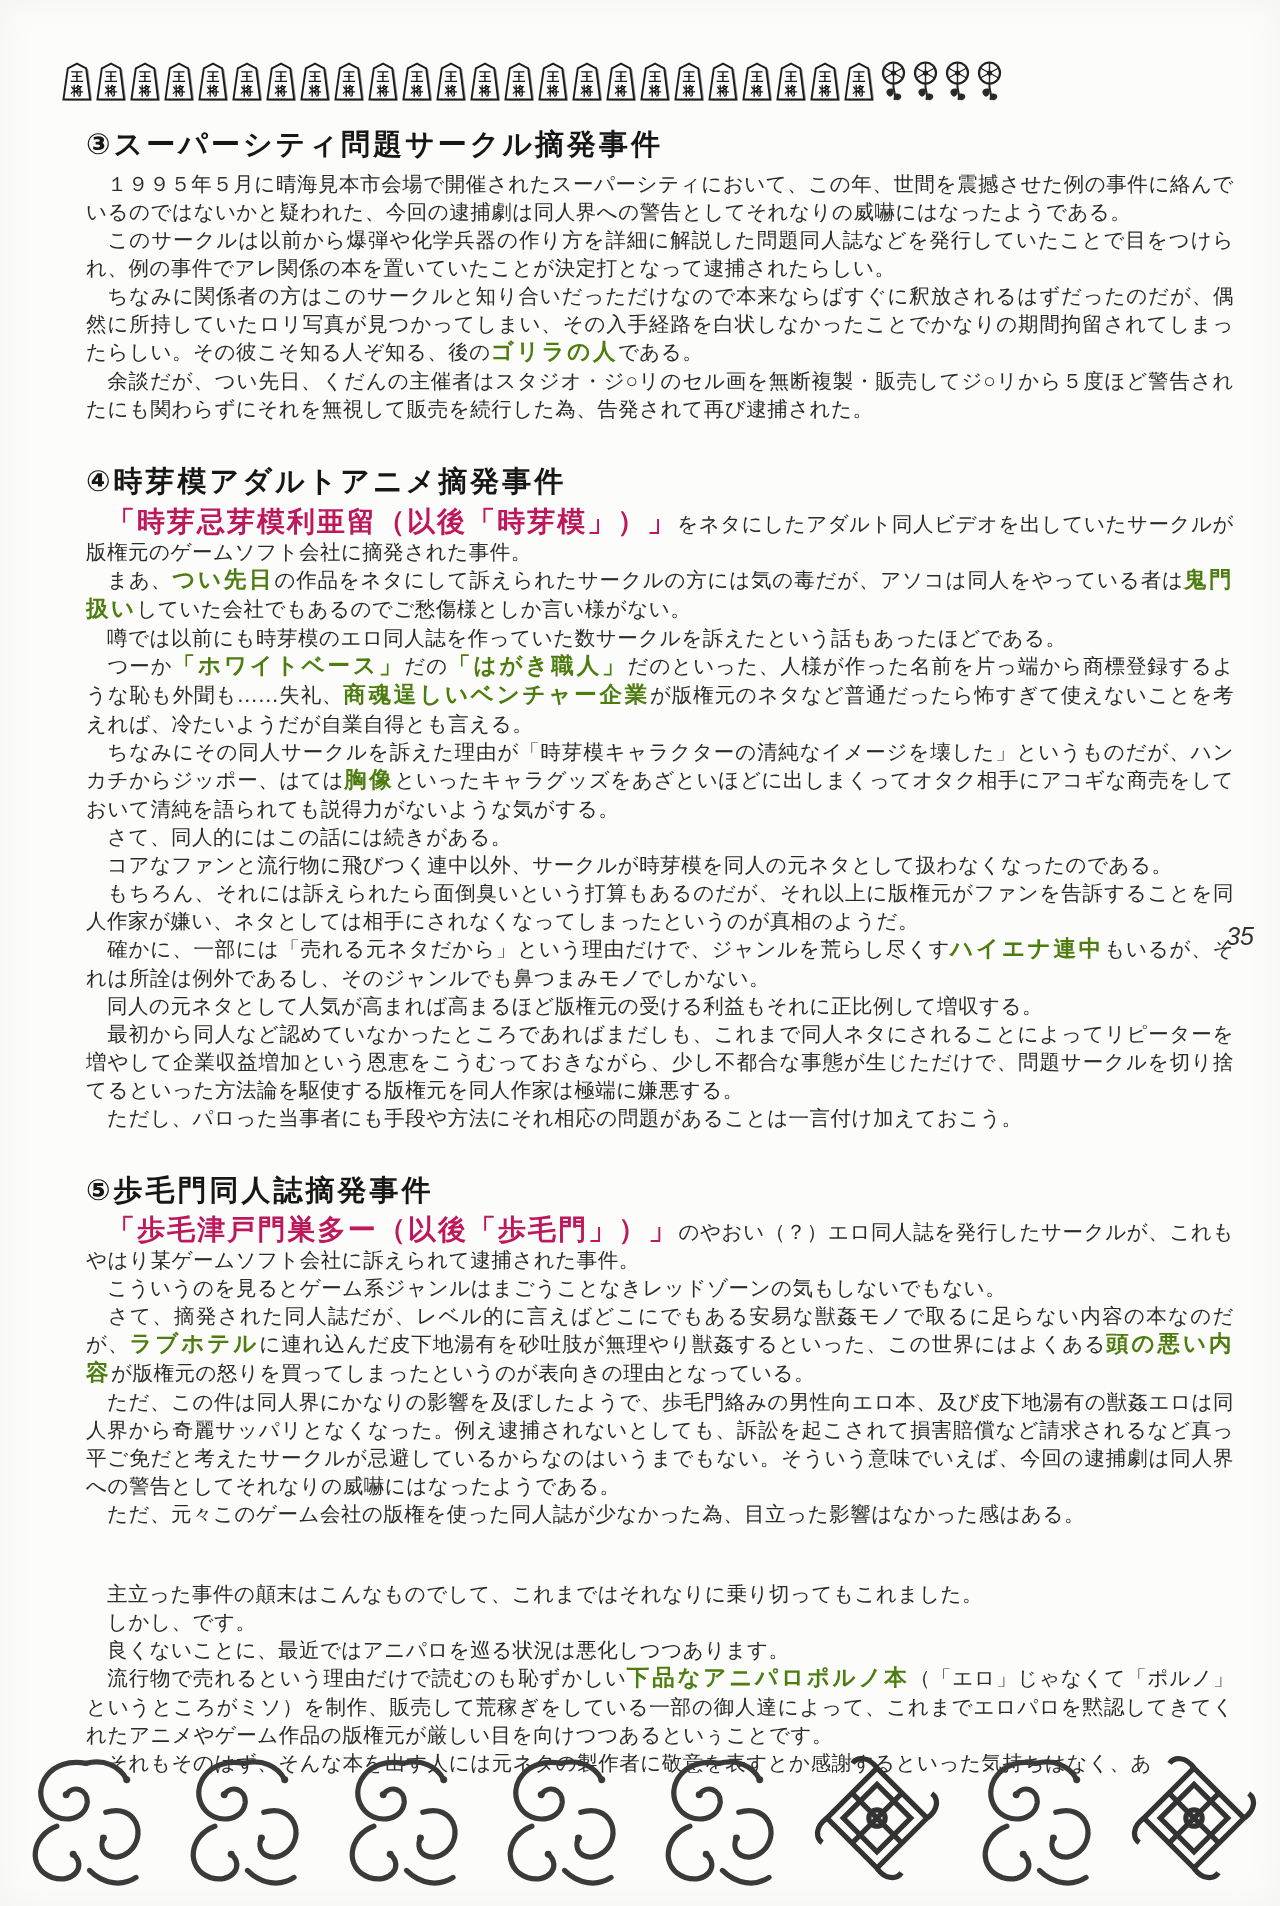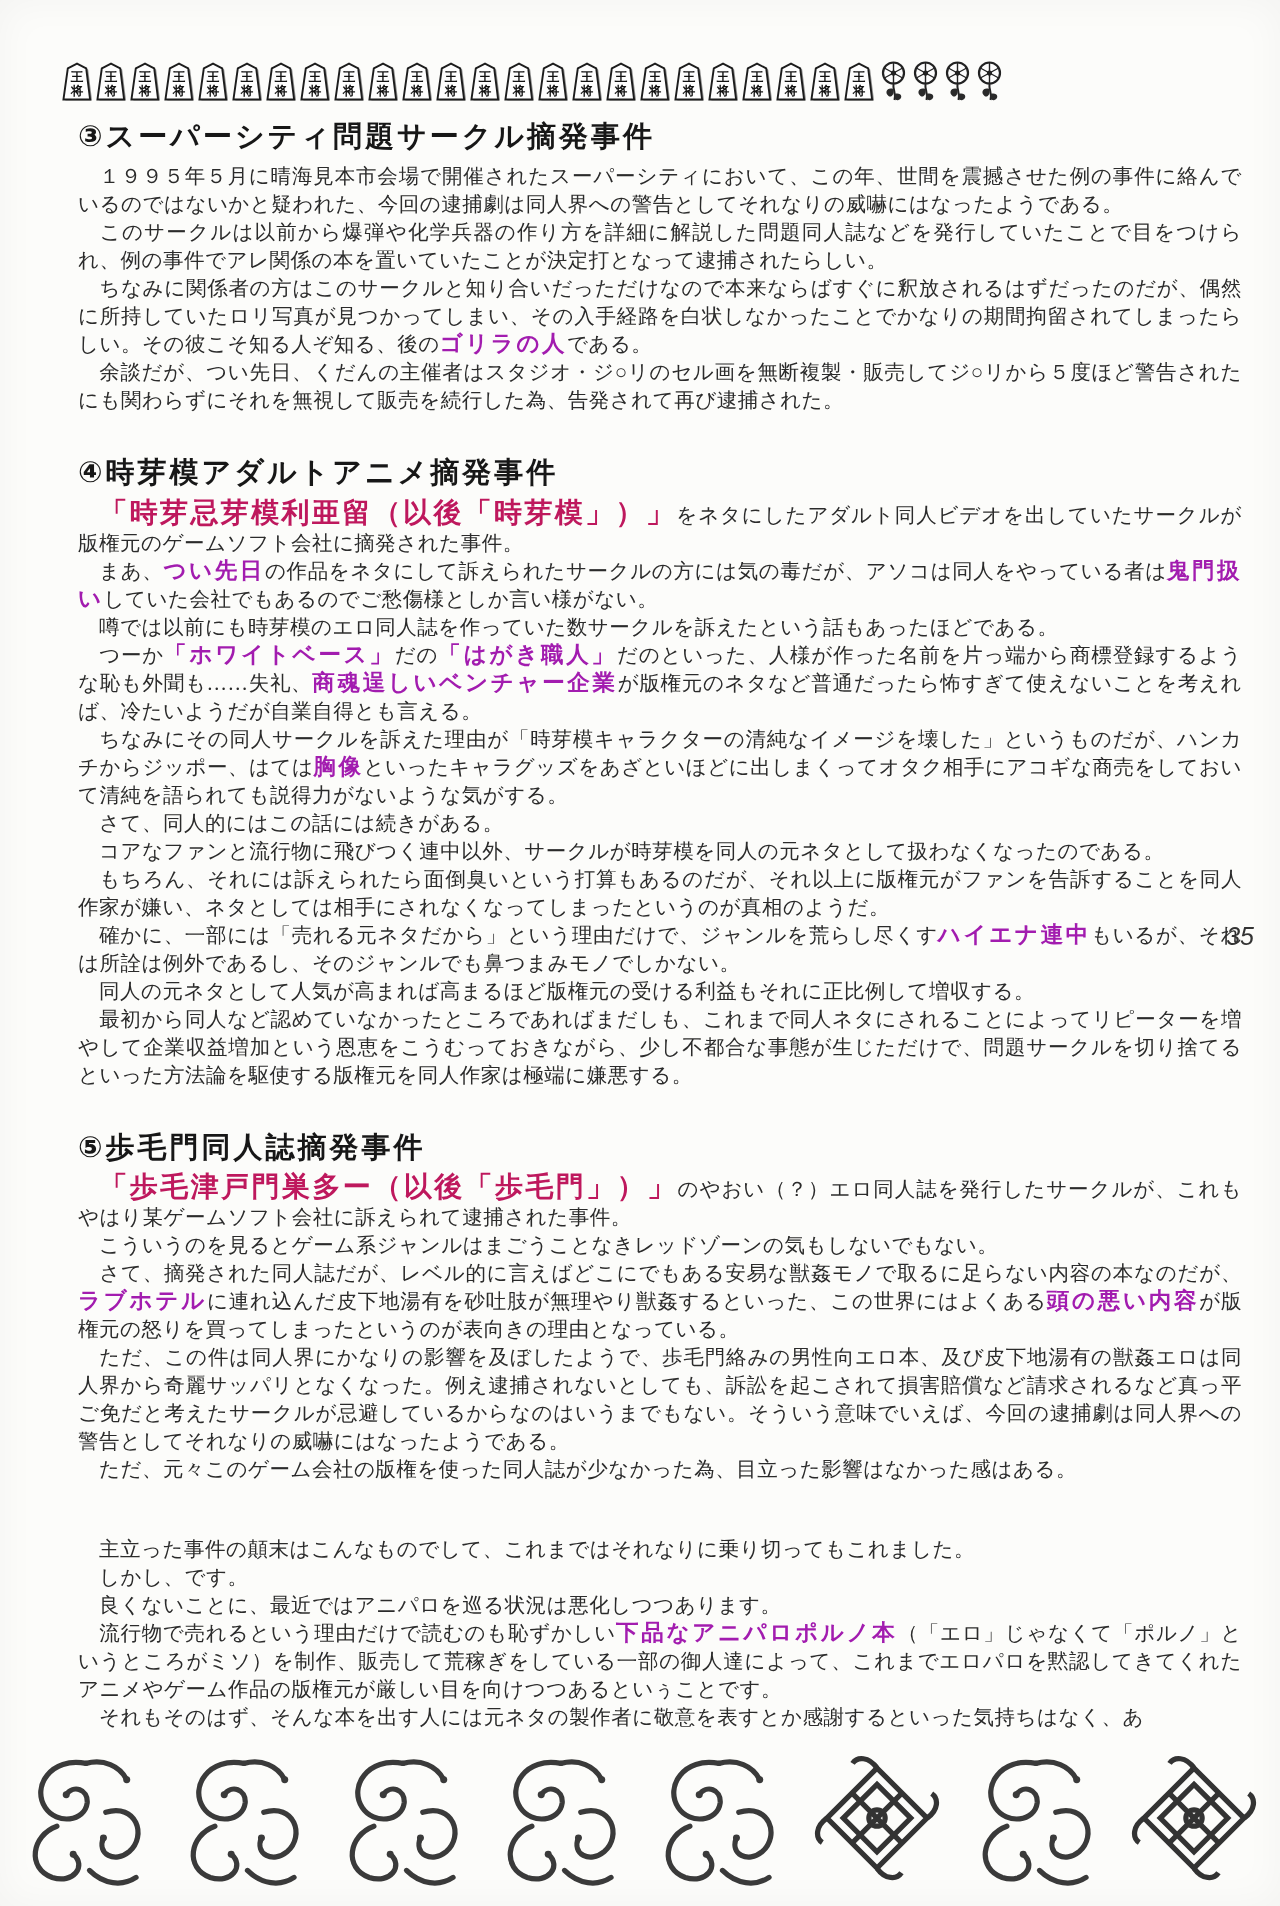--- a/index.html
+++ b/index.html
@@ -4,26 +4,26 @@
 <style>
   html,body{margin:0;padding:0;background:#f4f4f1;}
   .page{position:relative;width:1280px;height:1906px;background:#fcfcfa;overflow:hidden;
         font-family:"Liberation Serif","DejaVu Serif",serif;color:#2b2b2b;box-shadow:inset 0 0 40px rgba(0,0,0,0.04);}
   .top-border{position:absolute;top:56px;left:62px;right:30px;display:flex;align-items:flex-end;gap:3px;height:46px;}
   .piece{width:31px;height:40px;flex:0 0 auto;}
   .flower{width:27px;height:42px;flex:0 0 auto;margin-left:2px;}
   .content{position:absolute;top:118px;left:78px;right:38px;}
   h2.sec-head{font-family:"Liberation Sans","DejaVu Sans",sans-serif;font-weight:bold;color:#171717;
         font-size:29px;letter-spacing:3px;margin:0 0 8px 0;line-height:1.25;}
-  .sec{margin:0;}
+  .sec{margin:8px;}
   .sec + .sec{margin-top:40px;}
   .sec.gap{margin-top:52px;}
   p.para{margin:0;font-size:20.5px;line-height:28px;letter-spacing:0.5px;text-align:justify;color:#2b2b2b;}
-  .em{font-family:Liberation Serif, serif;font-weight:bold;font-size:22.5px;
-      letter-spacing:2.5px;color:#a21caf;}
+  .em{font-family:Liberation Mono, monospace;font-weight:bold;font-size:22.5px;
+      letter-spacing:2.5px;color:#4d7c0f;}
   .q{font-family:"Liberation Sans","DejaVu Sans",sans-serif;font-weight:bold;font-size:28px;
       letter-spacing:2px;color:#be185d;}
   .page-number{position:absolute;right:26px;top:922px;font-size:25px;color:#333;
       font-family:"Liberation Sans","DejaVu Sans",sans-serif;font-style:italic;}
   .ornaments{position:absolute;left:22px;right:22px;bottom:10px;height:160px;display:flex;
       justify-content:space-between;align-items:flex-end;}
   .orn{width:128px;height:150px;flex:0 0 auto;}
 </style>
 </head>
 <body>
@@ -221,20 +221,21 @@
         <p class="para">　まあ、<span class="em">つい先日</span>の作品をネタにして訴えられたサークルの方には気の毒だが、アソコは同人をやっている者は<span class="em">鬼門扱い</span>していた会社でもあるのでご愁傷様としか言い様がない。</p>
         <p class="para">　噂では以前にも時芽模のエロ同人誌を作っていた数サークルを訴えたという話もあったほどである。</p>
         <p class="para">　つーか<span class="em">「ホワイトベース」</span>だの<span class="em">「はがき職人」</span>だのといった、人様が作った名前を片っ端から商標登録するような恥も外聞も……失礼、<span class="em">商魂逞しいベンチャー企業</span>が版権元のネタなど普通だったら怖すぎて使えないことを考えれば、冷たいようだが自業自得とも言える。</p>
         <p class="para">　ちなみにその同人サークルを訴えた理由が「時芽模キャラクターの清純なイメージを壊した」というものだが、ハンカチからジッポー、はては<span class="em">胸像</span>といったキャラグッズをあざといほどに出しまくってオタク相手にアコギな商売をしておいて清純を語られても説得力がないような気がする。</p>
         <p class="para">　さて、同人的にはこの話には続きがある。</p>
         <p class="para">　コアなファンと流行物に飛びつく連中以外、サークルが時芽模を同人の元ネタとして扱わなくなったのである。</p>
         <p class="para">　もちろん、それには訴えられたら面倒臭いという打算もあるのだが、それ以上に版権元がファンを告訴することを同人作家が嫌い、ネタとしては相手にされなくなってしまったというのが真相のようだ。</p>
         <p class="para">　確かに、一部には「売れる元ネタだから」という理由だけで、ジャンルを荒らし尽くす<span class="em">ハイエナ連中</span>もいるが、それは所詮は例外であるし、そのジャンルでも鼻つまみモノでしかない。</p>
         <p class="para">　同人の元ネタとして人気が高まれば高まるほど版権元の受ける利益もそれに正比例して増収する。</p>
         <p class="para">　最初から同人など認めていなかったところであればまだしも、これまで同人ネタにされることによってリピーターを増やして企業収益増加という恩恵をこうむっておきながら、少し不都合な事態が生じただけで、問題サークルを切り捨てるといった方法論を駆使する版権元を同人作家は極端に嫌悪する。</p>
+        <p class="para">　ただし、パロった当事者にも手段や方法にそれ相応の問題があることは一言付け加えておこう。</p>
       </section>
       <section class="sec">
         <h2 class="sec-head">⑤歩毛門同人誌摘発事件</h2>
         <p class="para">　<span class="q">「歩毛津戸門巣多ー（以後「歩毛門」）」</span>のやおい（？）エロ同人誌を発行したサークルが、これもやはり某ゲームソフト会社に訴えられて逮捕された事件。</p>
         <p class="para">　こういうのを見るとゲーム系ジャンルはまごうことなきレッドゾーンの気もしないでもない。</p>
         <p class="para">　さて、摘発された同人誌だが、レベル的に言えばどこにでもある安易な獣姦モノで取るに足らない内容の本なのだが、<span class="em">ラブホテル</span>に連れ込んだ皮下地湯有を砂吐肢が無理やり獣姦するといった、この世界にはよくある<span class="em">頭の悪い内容</span>が版権元の怒りを買ってしまったというのが表向きの理由となっている。</p>
         <p class="para">　ただ、この件は同人界にかなりの影響を及ぼしたようで、歩毛門絡みの男性向エロ本、及び皮下地湯有の獣姦エロは同人界から奇麗サッパリとなくなった。例え逮捕されないとしても、訴訟を起こされて損害賠償など請求されるなど真っ平ご免だと考えたサークルが忌避しているからなのはいうまでもない。そういう意味でいえば、今回の逮捕劇は同人界への警告としてそれなりの威嚇にはなったようである。</p>
         <p class="para">　ただ、元々このゲーム会社の版権を使った同人誌が少なかった為、目立った影響はなかった感はある。</p>
       </section>
       <section class="sec gap">

